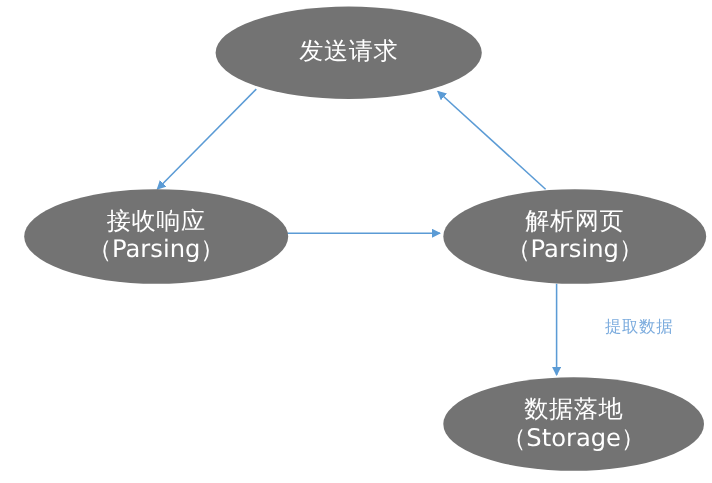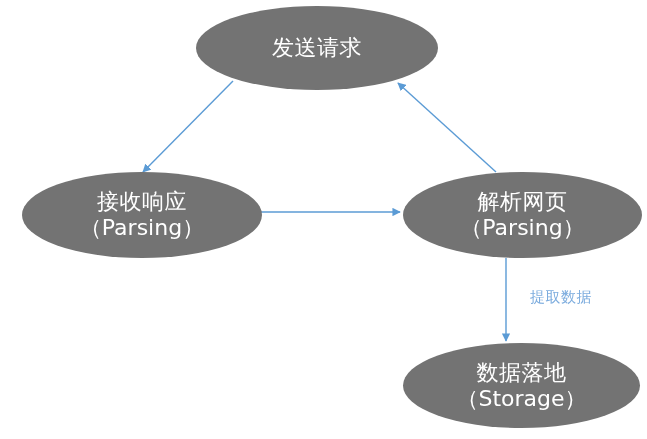--- a/index.html
+++ b/index.html
@@ -51,21 +51,21 @@
     font-size: 15px;
     white-space: nowrap;
     z-index: 3;
     letter-spacing: 0.5px;
   }
   #node-request  { left: 196px; top: 6px;   width: 242px; height: 84px; }
   #node-response { left: 22px;  top: 172px; width: 240px; height: 86px; }
   #node-parsing  { left: 403px; top: 172px; width: 239px; height: 86px; }
   #node-storage  { left: 403px; top: 343px; width: 237px; height: 85px; }
   #label-extract-link { left: 470px; top: 104px; }
-  #label-extract-data { left: 530px; top: 288px; }
+  #label-extract-data { left: 550px; top: 288px; }
 </style>
 </head>
 <body>
 
 <div id="canvas">
 
   <svg id="edges" viewBox="0 0 647 439" xmlns="http://www.w3.org/2000/svg">
     <defs>
       <marker id="arrow" viewBox="0 0 10 10" refX="9" refY="5" markerWidth="6" markerHeight="6" orient="auto-start-reverse">
         <path d="M 0 0 L 10 5 L 0 10 z" fill="#5B9BD5"></path>

